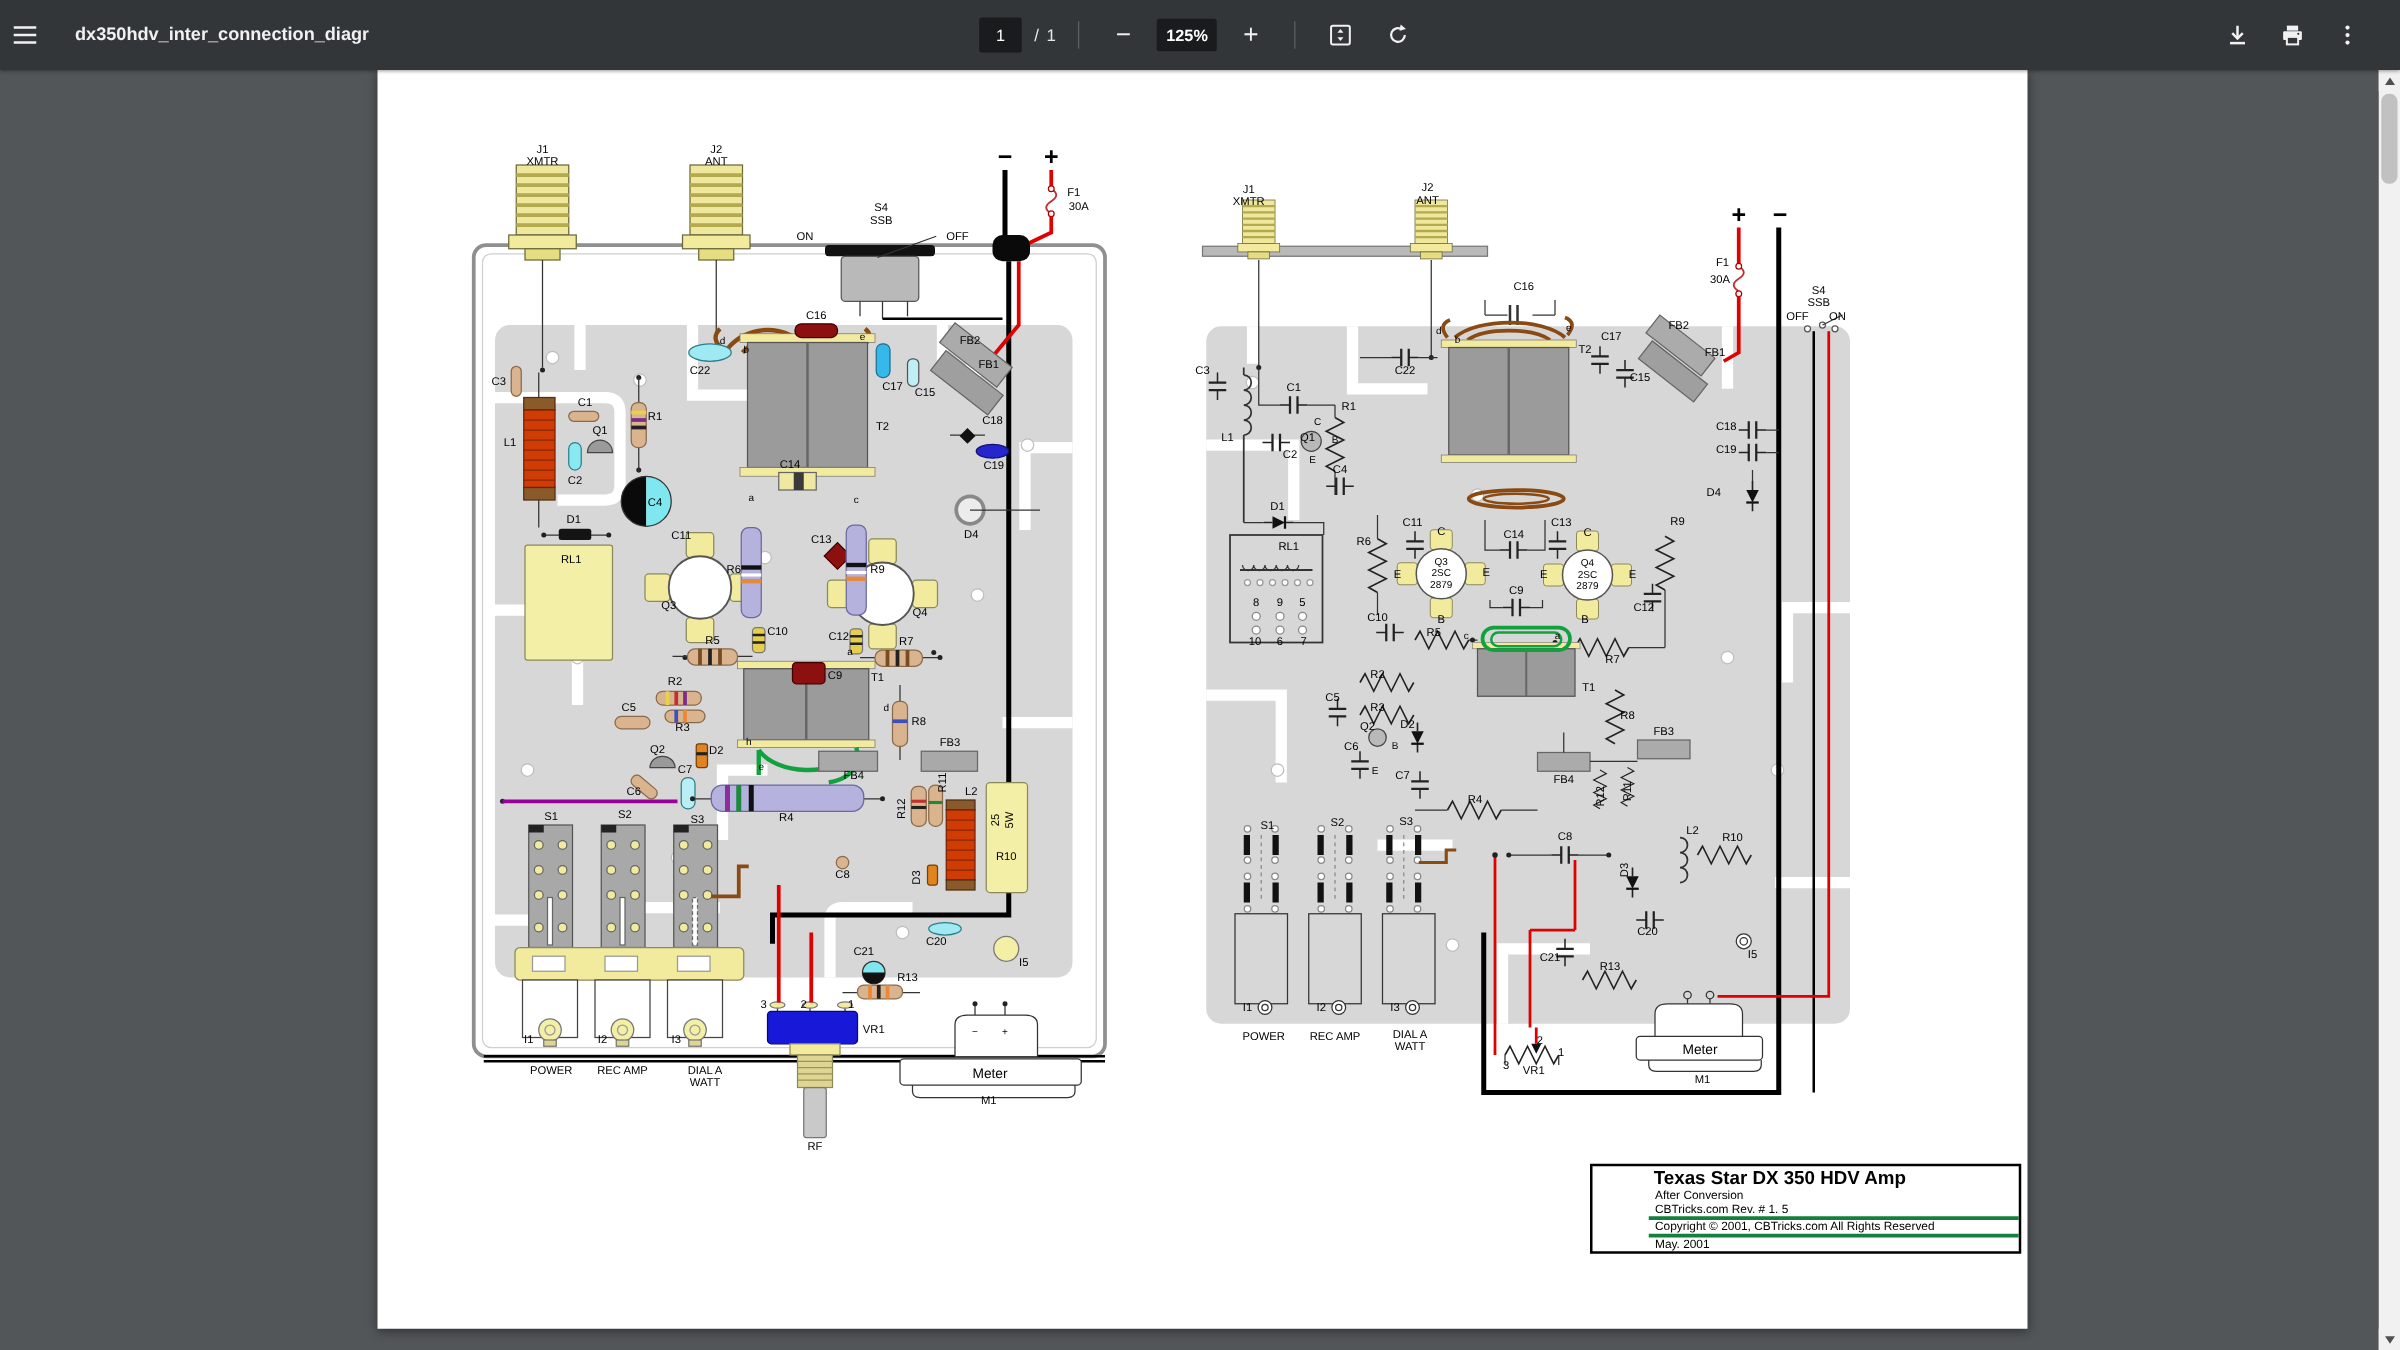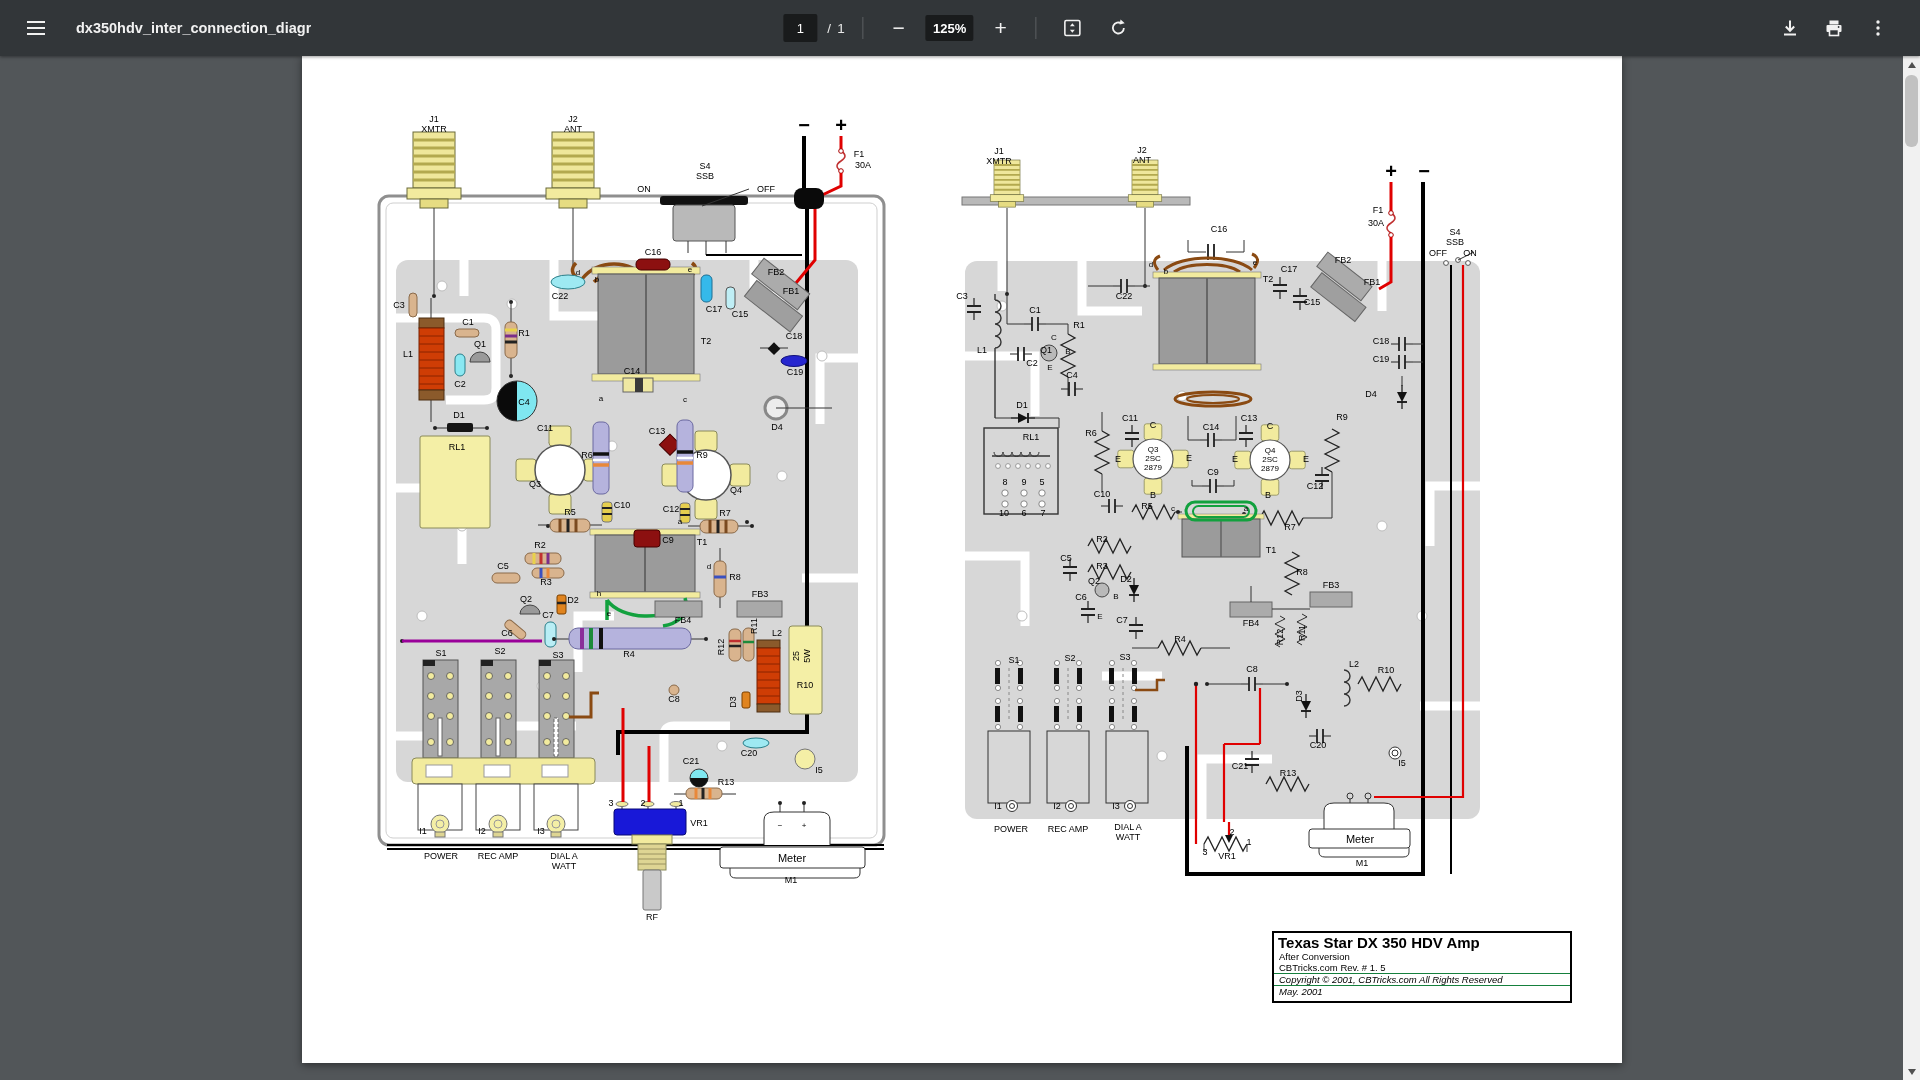--- a/index.html
+++ b/index.html
@@ -1,44 +1,44 @@
 <!DOCTYPE html>
 <html><head>
 <meta charset="utf-8">
 <style>
   html,body{margin:0;padding:0;width:1920px;height:1080px;overflow:hidden;
     background:#525659;font-family:"Liberation Sans",sans-serif;}
   
   .toolbar{position:absolute;top:0;left:0;width:1920px;height:56px;background:#323639;
     display:flex;align-items:center;color:#f1f1f1;box-shadow:0 1px 3px rgba(0,0,0,.4);z-index:10;}
-  .tb-left{display:flex;align-items:center;gap:22px;padding-left:18px;flex:1;min-width:0;}
+  .tb-left{display:flex;align-items:center;gap:22px;padding-left:2px;flex:1;min-width:0;}
   .tb-center{display:flex;align-items:center;gap:10px;position:absolute;left:50%;transform:translateX(-50%);}
   .tb-right{display:flex;align-items:center;gap:8px;margin-left:auto;padding-right:24px;}
   .icon-btn{width:36px;height:36px;border-radius:50%;display:flex;align-items:center;justify-content:center;cursor:pointer;}
   .hamburger{display:flex;flex-direction:column;gap:4px;}
   .hamburger span{display:block;width:18px;height:2px;background:#f1f1f1;}
   .filename{font-size:14.5px;font-weight:bold;white-space:nowrap;overflow:hidden;text-overflow:ellipsis;max-width:560px;}
   .page-box{background:#191b1c;color:#fff;width:30px;height:26px;border:none;text-align:center;
     font-size:13px;font-family:"Liberation Sans",sans-serif;border-radius:2px;}
   .page-total{font-size:13.5px;color:#e8e8e8;display:flex;gap:6px;}
   .tb-divider{width:1px;height:22px;background:#5c6063;margin:0 8px;}
   .zoom-box{background:#191b1c;color:#fff;min-width:48px;height:26px;border-radius:2px;font-size:13px;
     display:flex;align-items:center;justify-content:center;font-weight:bold;}
   .zoom-btn{font-size:21px;color:#f1f1f1;width:34px;height:34px;display:flex;align-items:center;justify-content:center;
     border-radius:50%;cursor:pointer;user-select:none;}
   
   .doc-area{position:absolute;top:56px;left:12px;width:1903px;height:1024px;background:#525659;}
   .pdf-page{position:absolute;left:290px;top:0px;width:1320px;height:1007px;background:#ffffff;
     box-shadow:0 2px 8px rgba(0,0,0,.45);}
   .pdf-page svg{position:absolute;left:0;top:0;}
   
-  .title-block{position:absolute;left:970px;top:875px;width:296px;height:68px;border:2px solid #000;background:#fff;}
+  .title-block{position:absolute;left:970px;top:875px;width:296px;height:68px;border:2px solid #000;background:#fff;padding-left:45px;}
   .tb-title{font-size:15px;font-weight:bold;padding:1px 4px 0 4px;color:#000;}
   .tb-line{font-size:9.5px;color:#000;padding:0 5px;line-height:11px;}
-  .tb-line.rule{border-top:1px solid #15803d;font-style:italic;}
+  .tb-line.rule{border-top:3px solid #15803d;}
   
   .scrollbar{position:absolute;top:56px;right:0;width:17px;height:1024px;background:#f1f1f1;}
   .sb-btn{width:17px;height:17px;background:#f1f1f1;display:flex;align-items:center;justify-content:center;cursor:pointer;}
   .sb-up{position:absolute;top:0;}
   .sb-down{position:absolute;bottom:0;}
   .tri-up{width:0;height:0;border-left:4px solid transparent;border-right:4px solid transparent;border-bottom:6px solid #505050;}
   .tri-down{width:0;height:0;border-left:4px solid transparent;border-right:4px solid transparent;border-top:6px solid #505050;}
   .sb-thumb{position:absolute;top:19px;left:2px;width:13px;height:72px;background:#c1c1c1;border-radius:6px;cursor:pointer;}
   svg text{font-family:"Liberation Sans",sans-serif;fill:#000;}
 </style>

